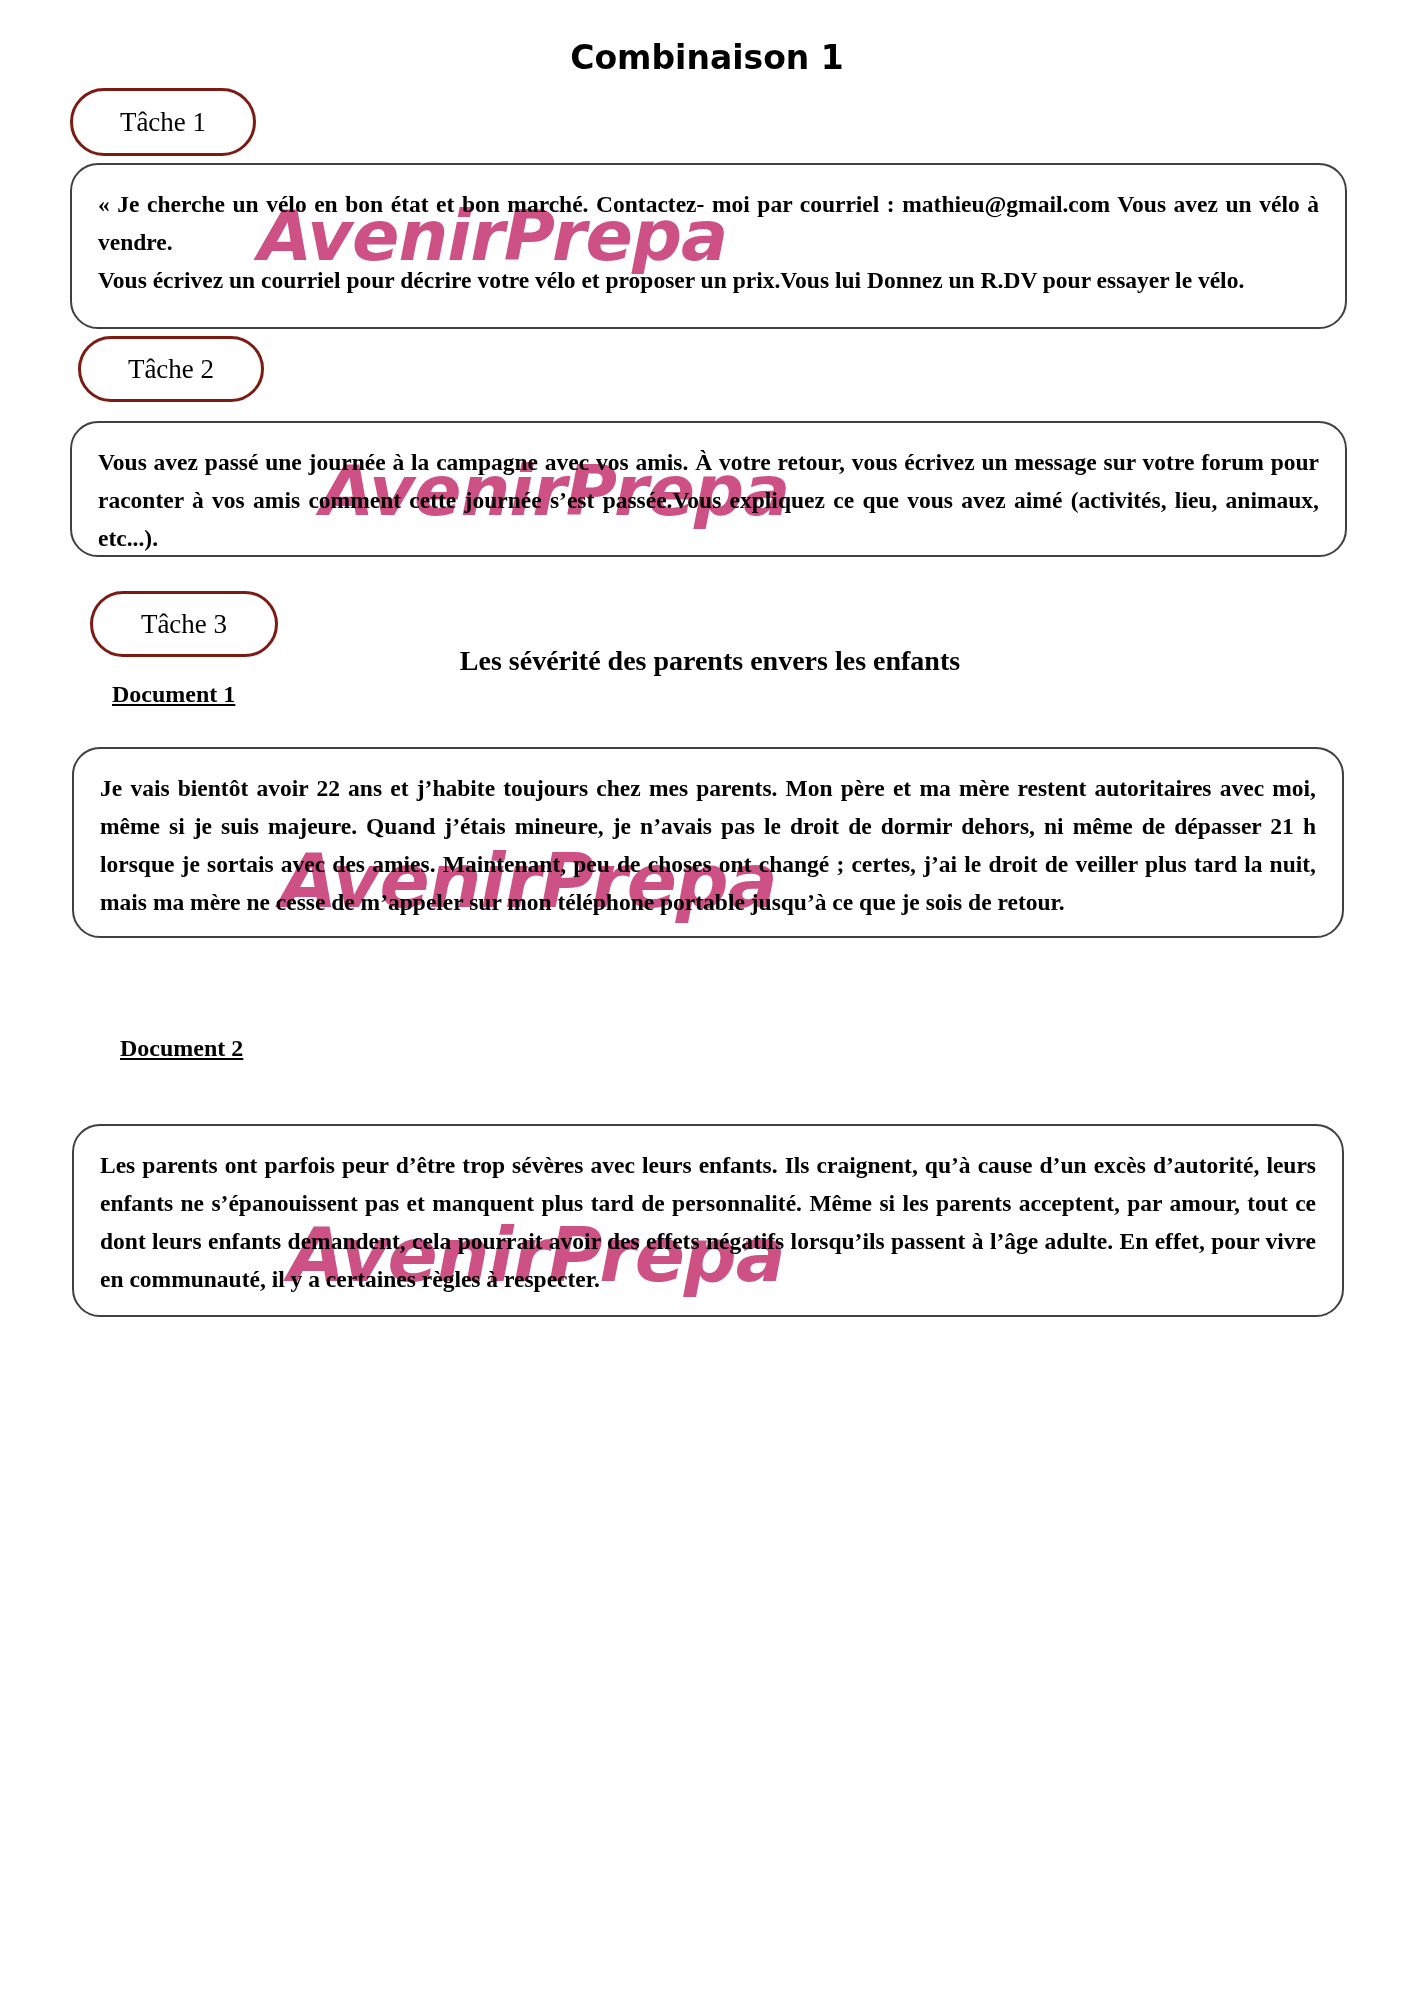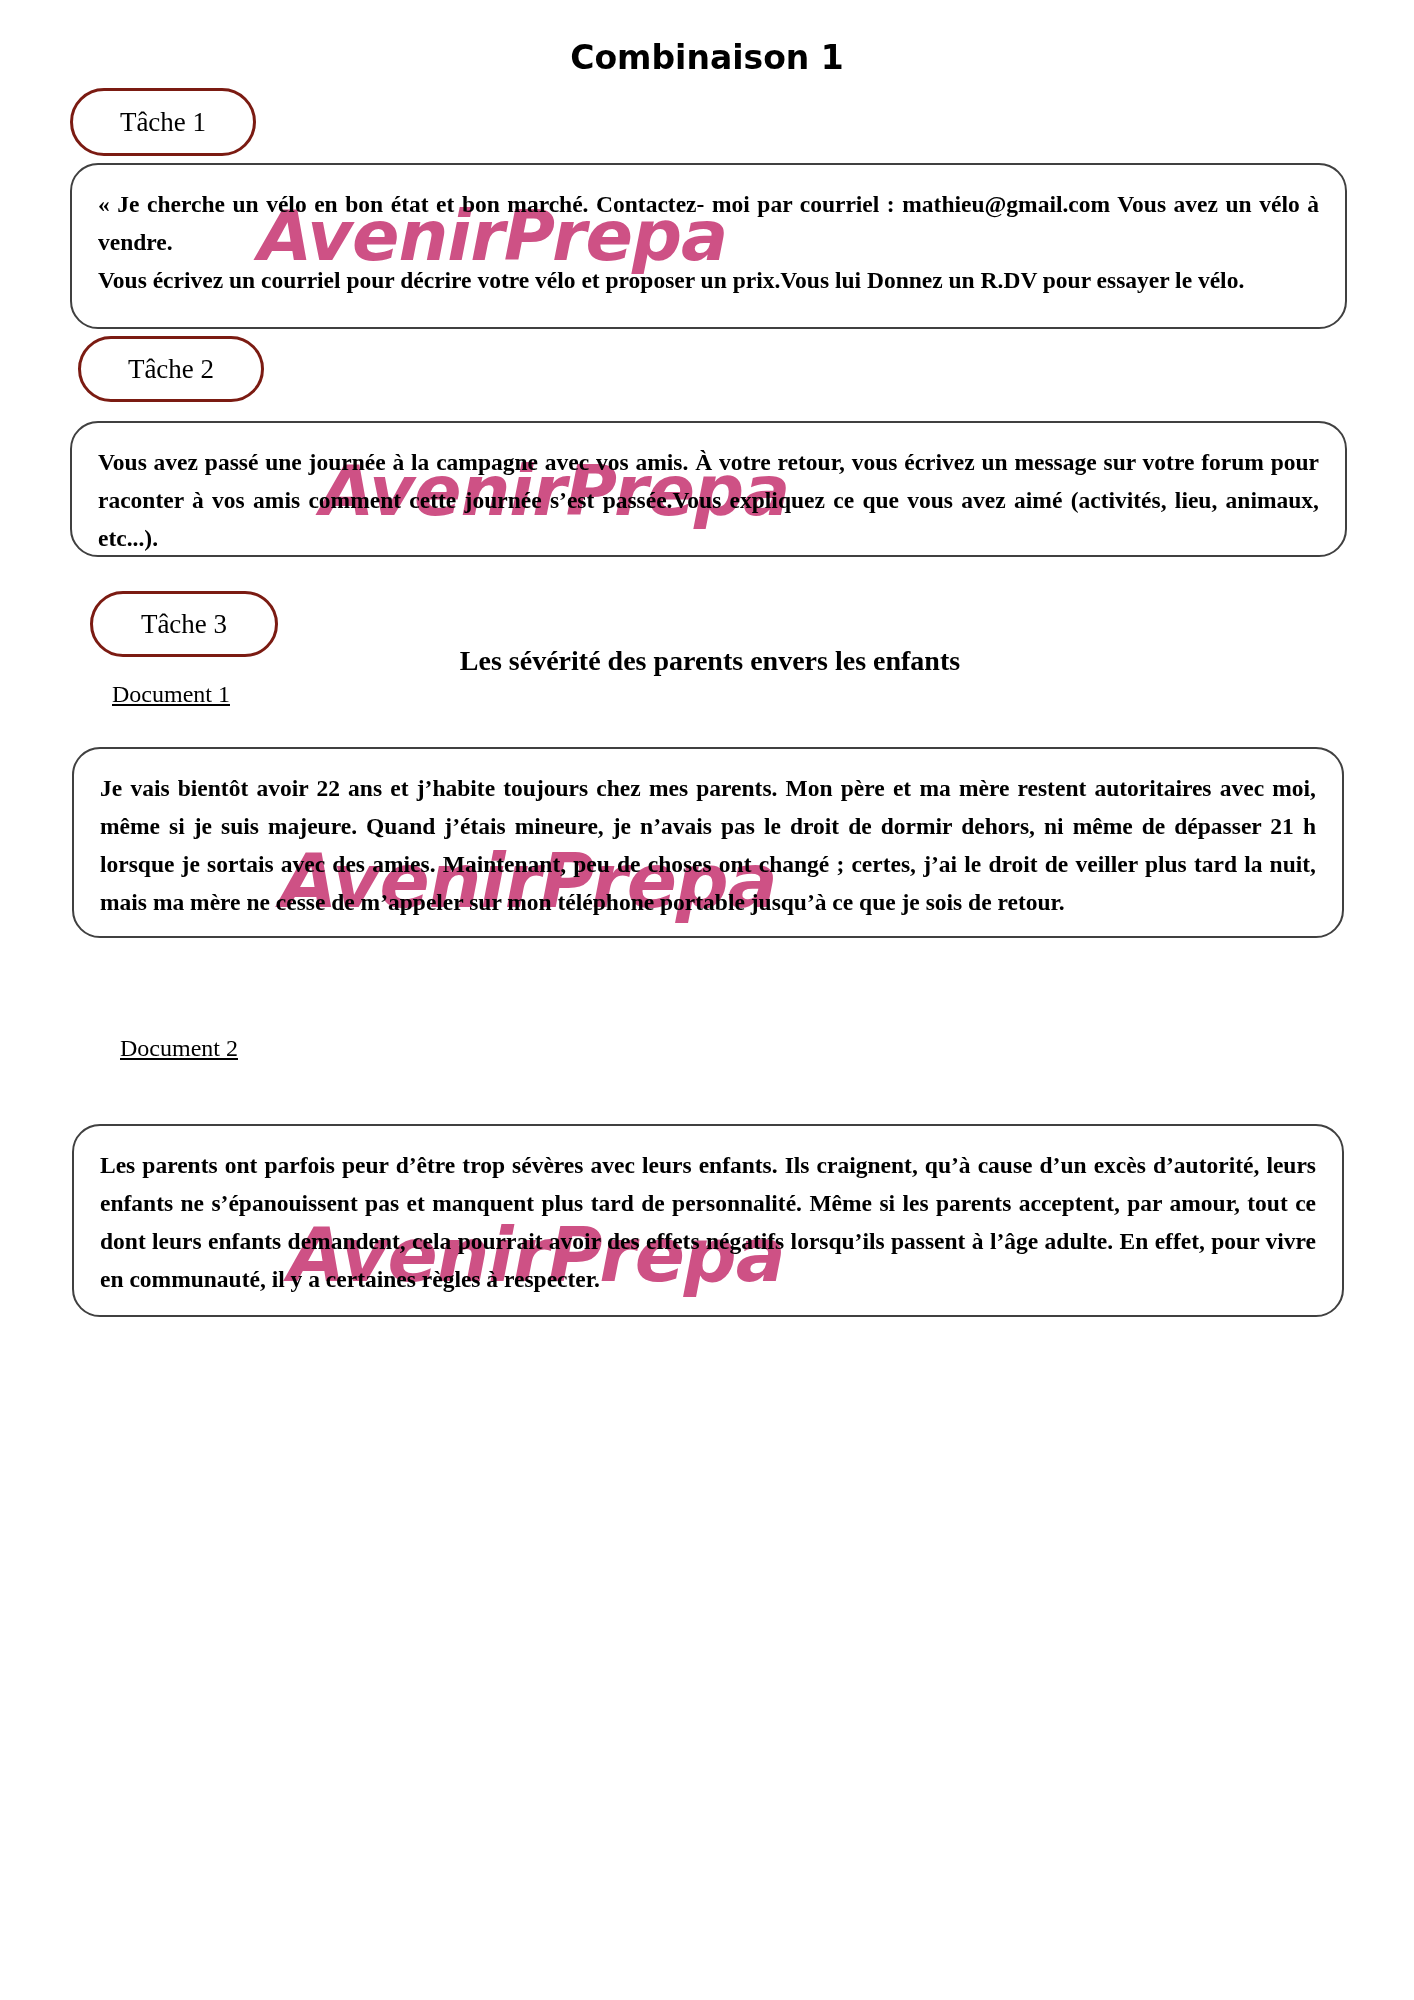--- a/index.html
+++ b/index.html
@@ -85,21 +85,21 @@
   
   .section-heading {
     position: absolute;
     font-weight: bold;
     font-size: 28px;
     text-align: center;
     z-index: 5;
   }
   .doc-label {
     position: absolute;
-    font-weight: normal;
+    font-weight: bold;
     font-size: 24px;
     text-decoration: underline;
     z-index: 5;
   }
 </style>
 </head>
 <body>
 
 <div class="page">
 

